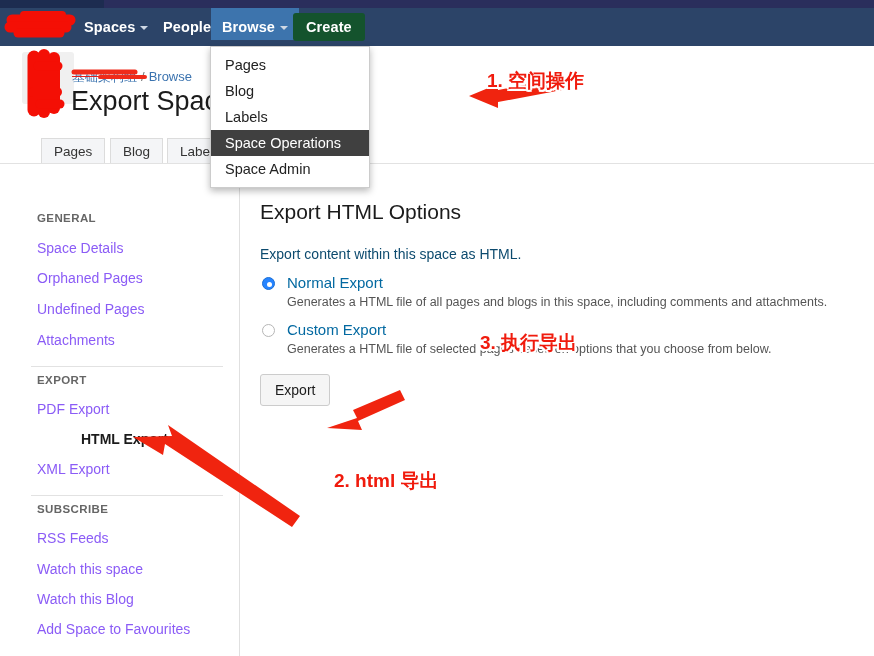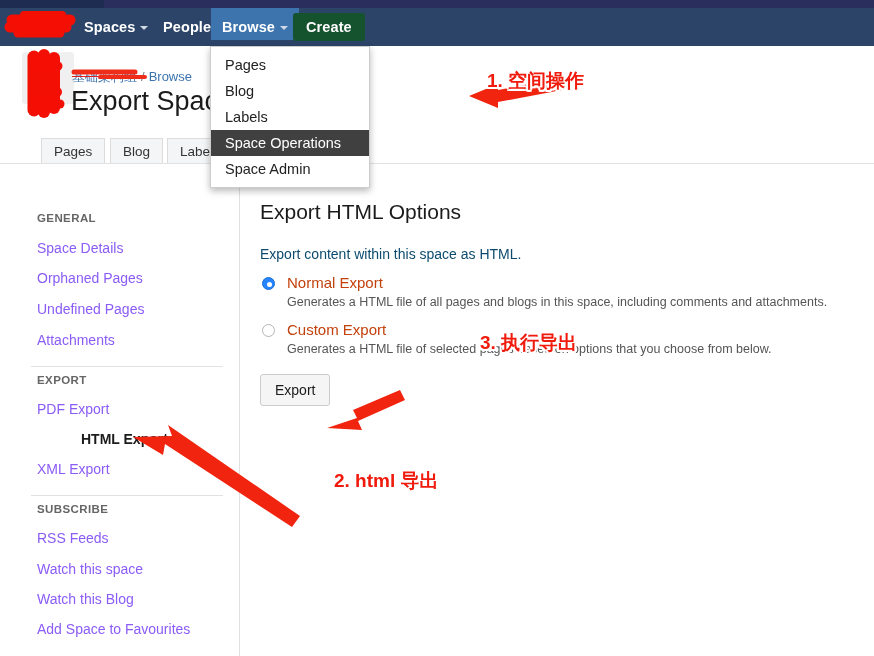--- a/index.html
+++ b/index.html
@@ -122,21 +122,21 @@
   .radio {
     position:absolute; left:2px; top:3px;
     width:13px; height:13px; border-radius:50%;
     border:1px solid #b6b6b6; background:#fff;
   }
   .radio.checked { background:#2684ff; border-color:#1a6fd6; }
   .radio.checked::after {
     content:""; position:absolute; left:4px; top:4px;
     width:5px; height:5px; border-radius:50%; background:#ffffff;
   }
-  .radio-label { font-size:15px; color:#c2410c; }
+  .radio-label { font-size:15px; color:#0369a1; }
   .radio-desc { margin-top:3px; font-size:12.5px; color:#555; white-space:nowrap; }
 
   .export-btn {
     margin-top:18px; display:inline-block;
     padding:7px 14px; font-size:14px; color:#1b1b1b;
     background:#f5f5f5; border:1px solid #ccc; border-radius:3px;
     cursor:pointer; font-family:"Liberation Sans", sans-serif;
   }
 
   

